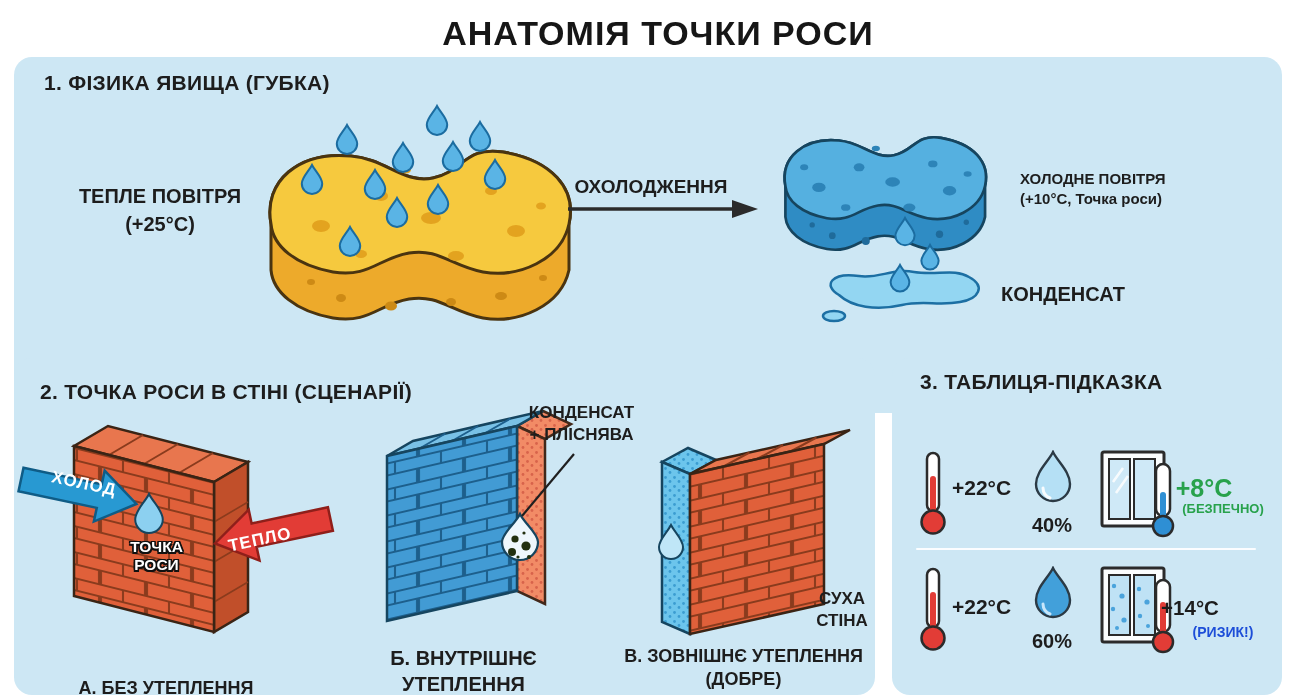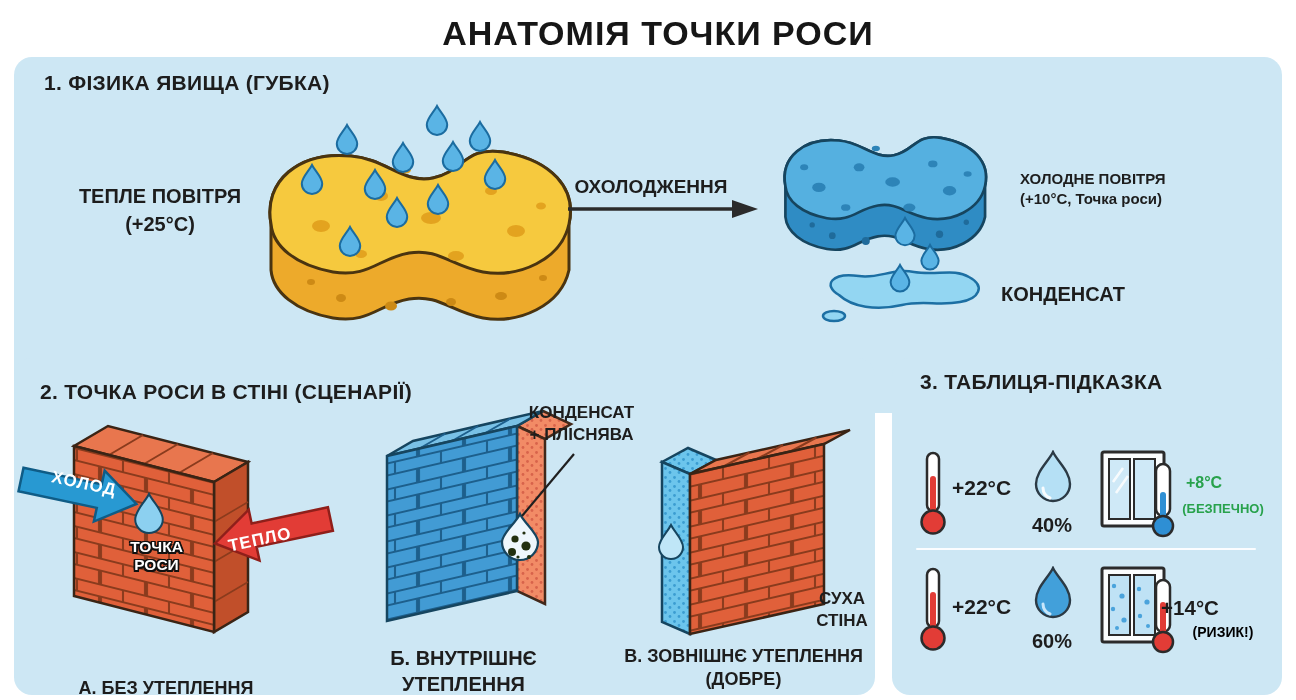--- a/index.html
+++ b/index.html
@@ -13,21 +13,21 @@
   .p2{left:14px;top:358px;width:861px;height:337px;}
   .p3{left:892px;top:358px;width:390px;height:337px;}
   .hdr{position:absolute;font-size:21px;font-weight:700;color:#1d1d1d;letter-spacing:.3px;}
   .lbl{position:absolute;font-weight:700;color:#1d1d1d;}
   .ml{white-space:pre-line;}
   .ctr{text-align:center;}
   .dewtxt{color:#fff;font-weight:700;font-size:15.5px;line-height:1.18;text-align:center;
           text-shadow:-1.5px -1.5px 0 #111,1.5px -1.5px 0 #111,-1.5px 1.5px 0 #111,1.5px 1.5px 0 #111,0 1.5px 0 #111,0 -1.5px 0 #111,1.5px 0 0 #111,-1.5px 0 0 #111;}
   .arrtxt{color:#fff;font-weight:700;font-size:17px;letter-spacing:1px;text-align:center;}
   .green{color:#28a24c;}
-  .redtx{color:#000000;}
+  .redtx{color:#1d4ed8;}
   .divider{position:absolute;height:2px;background:rgba(255,255,255,.92);border-radius:1px;}
   svg{display:block;}
 </style>
 </head>
 <body>
 
 <div class="page">
 
   <h1 class="title">АНАТОМІЯ ТОЧКИ РОСИ</h1>
 
@@ -241,21 +241,21 @@
       <rect x="2" y="4" width="62" height="74" rx="2" fill="#fbfdfe" stroke="#2b2b2b" stroke-width="3"></rect>
       <rect x="9" y="11" width="21" height="60" fill="#cfe9f7" stroke="#2b2b2b" stroke-width="2"></rect>
       <rect x="34" y="11" width="21" height="60" fill="#cfe9f7" stroke="#2b2b2b" stroke-width="2"></rect>
       <path d="M13,34 L23,20 M16,45 L28,28" stroke="#ffffff" stroke-width="2.5" opacity="0.85"></path>
       <g transform="translate(56,16)">
         <rect x="0" y="0" width="14" height="52" rx="7" fill="#ffffff" stroke="#2b2b2b" stroke-width="2.5"></rect>
         <rect x="4" y="28" width="6" height="32" rx="3" fill="#2e8fd4"></rect>
         <circle cx="7" cy="62" r="10" fill="#2e8fd4" stroke="#2b2b2b" stroke-width="2.5"></circle>
       </g>
     </svg>
-    <div class="lbl ctr green" style="left:266px;top:116px;width:92px;font-size:16px;">+8°C</div>
+    <div class="lbl ctr green" style="left:266px;top:116px;width:92px;font-size:25px;">+8°C</div>
     <div class="lbl ctr green" style="left:276px;top:143px;width:110px;font-size:13px;">(БЕЗПЕЧНО)</div>
 
     <div class="divider" style="left:24px;right:26px;top:190px;"></div>
 
     <svg class="abs" style="left:26px;top:208px;" width="30" height="88" viewBox="0 0 30 88">
       <rect x="9" y="3" width="12" height="58" rx="6" fill="#ffffff" stroke="#2b2b2b" stroke-width="2.5"></rect>
       <rect x="12" y="26" width="6" height="38" rx="3" fill="#e23c36"></rect>
       <circle cx="15" cy="72" r="11.5" fill="#e23c36" stroke="#2b2b2b" stroke-width="2.5"></circle>
     </svg>
     <div class="lbl" style="left:60px;top:237px;font-size:21px;">+22°C</div>

